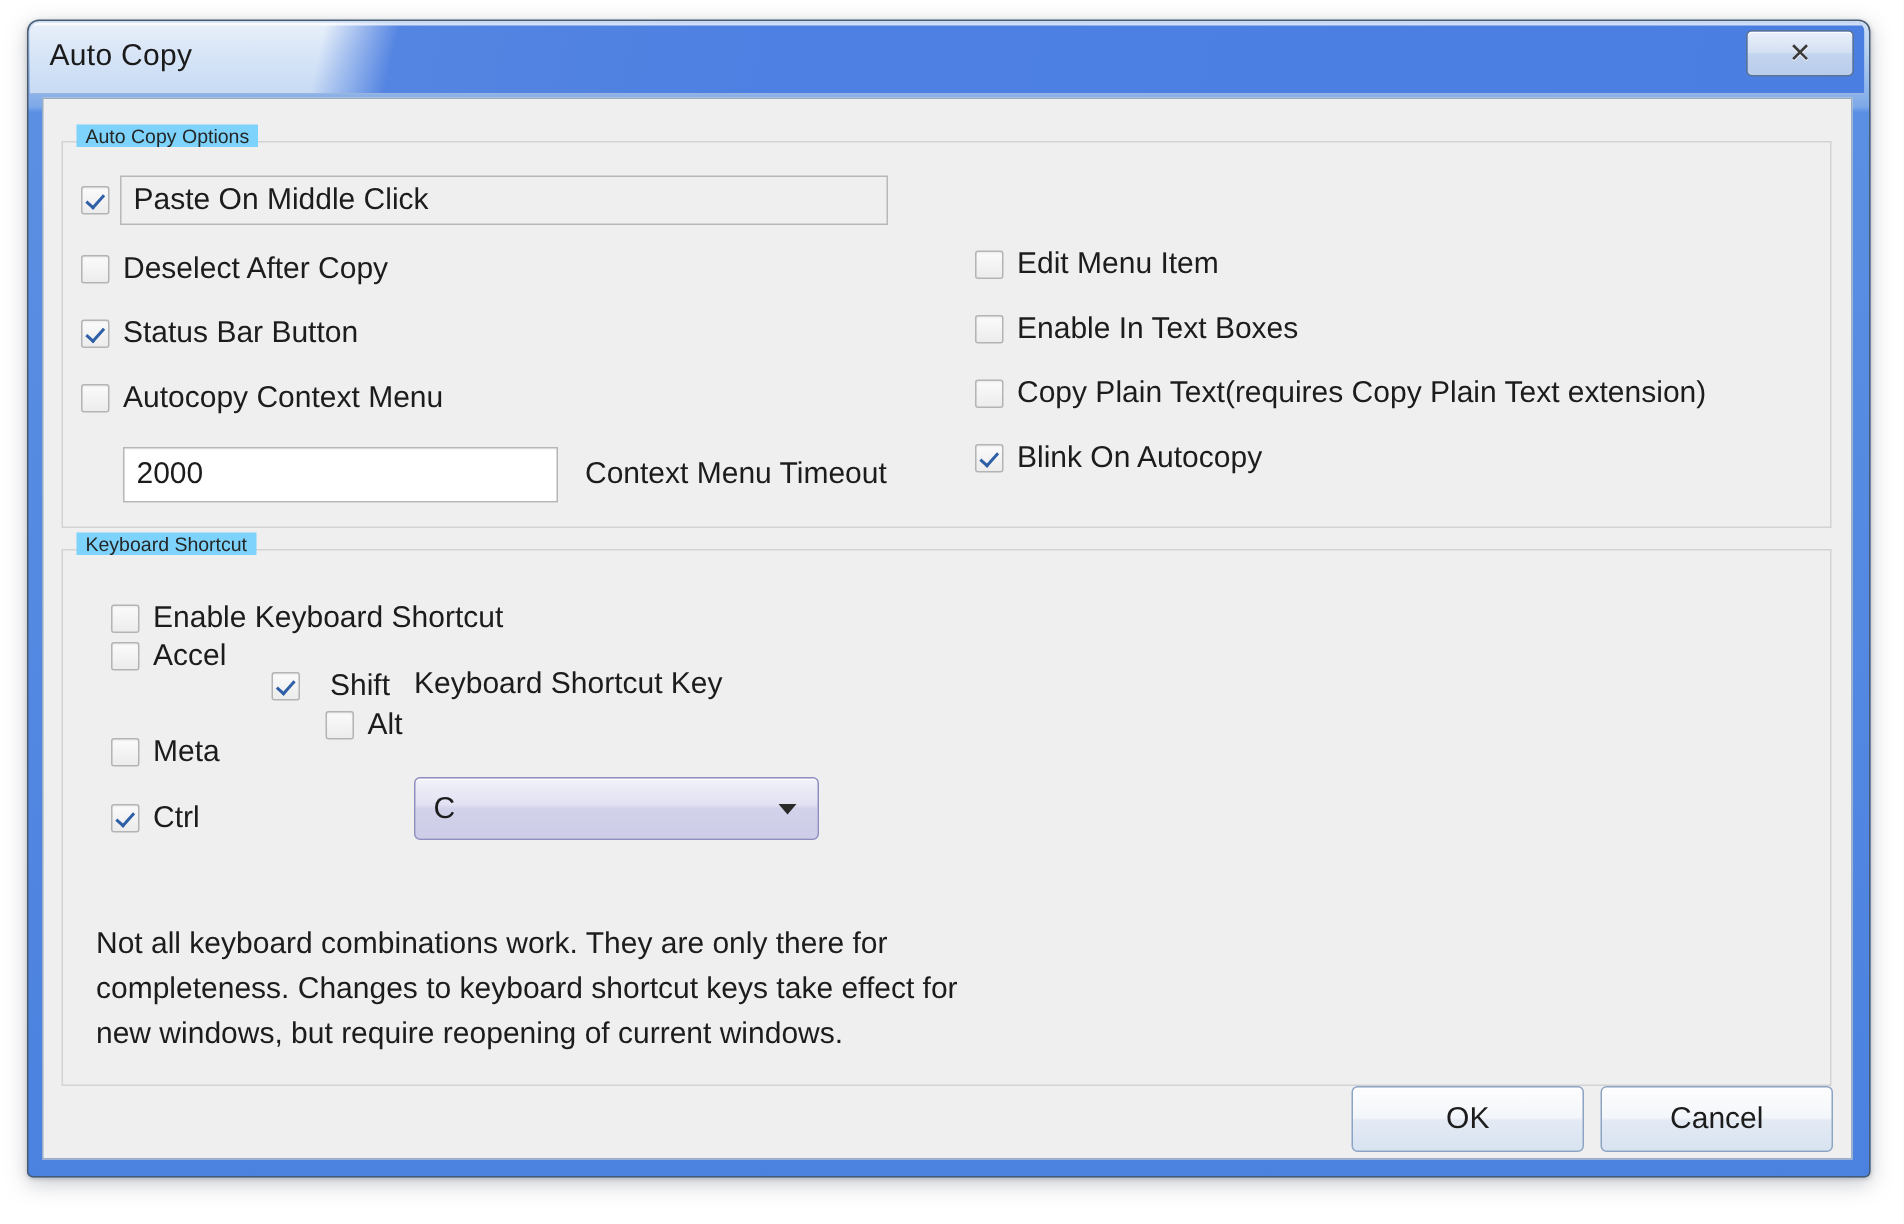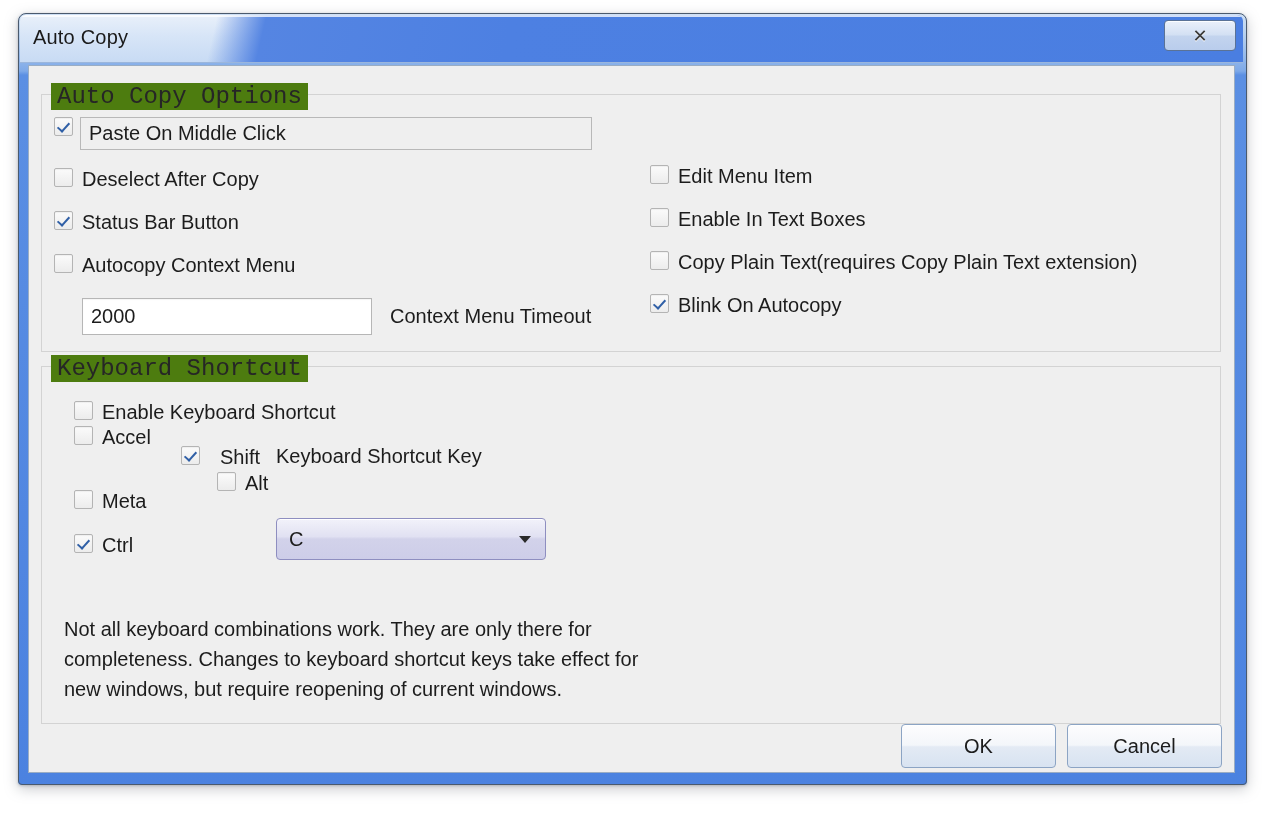--- a/index.html
+++ b/index.html
@@ -128,35 +128,34 @@
     position: absolute;
     border: 1px solid #d3d3d3;
     box-sizing: border-box;
     background: transparent;
   }
   .groupbox > .legend {
     position: absolute;
     top: -12px;
     left: 9px;
     padding: 0 6px;
-    background: #4d7c0f;
-    font-size: 24px;
+    background: #7dd3fc;
+    font-size: 13px;
     color: #262626;
     white-space: nowrap;
-    font-family: Liberation Mono, monospace;
   }
 
   #group-options { left: 12px; top: 28px; width: 1180px; height: 258px; }
   #group-shortcut { left: 12px; top: 300px; width: 1180px; height: 358px; }
 
   
   .cb-row {
     position: absolute;
     display: flex;
-    align-items: flex-start;
+    align-items: center;
     white-space: nowrap;
     cursor: pointer;
   }
   .cbox {
     width: 19px;
     height: 19px;
     flex: 0 0 19px;
     border: 1px solid #b4b4b4;
     border-radius: 2px;
     background: linear-gradient(to bottom, #fbfbfb 0%, #ececec 100%);

